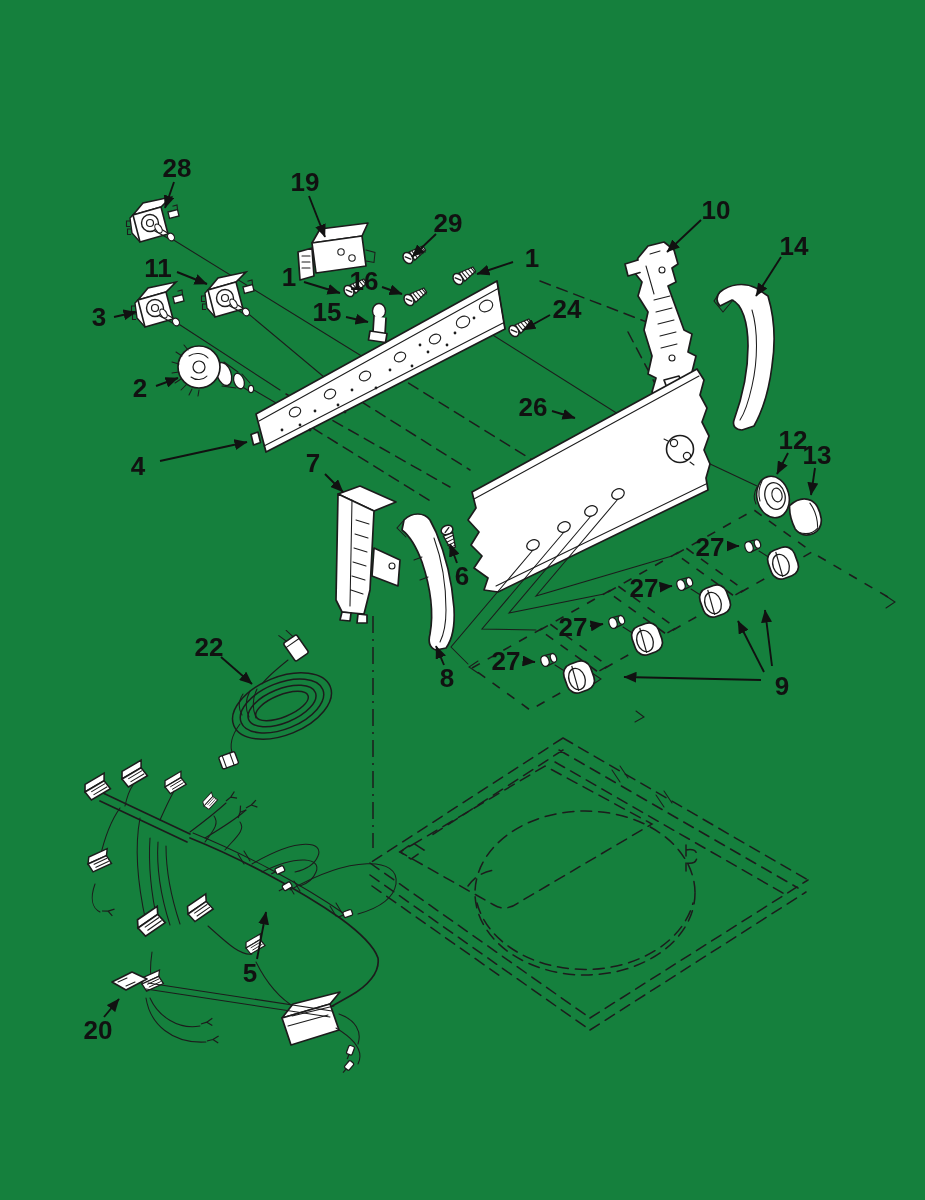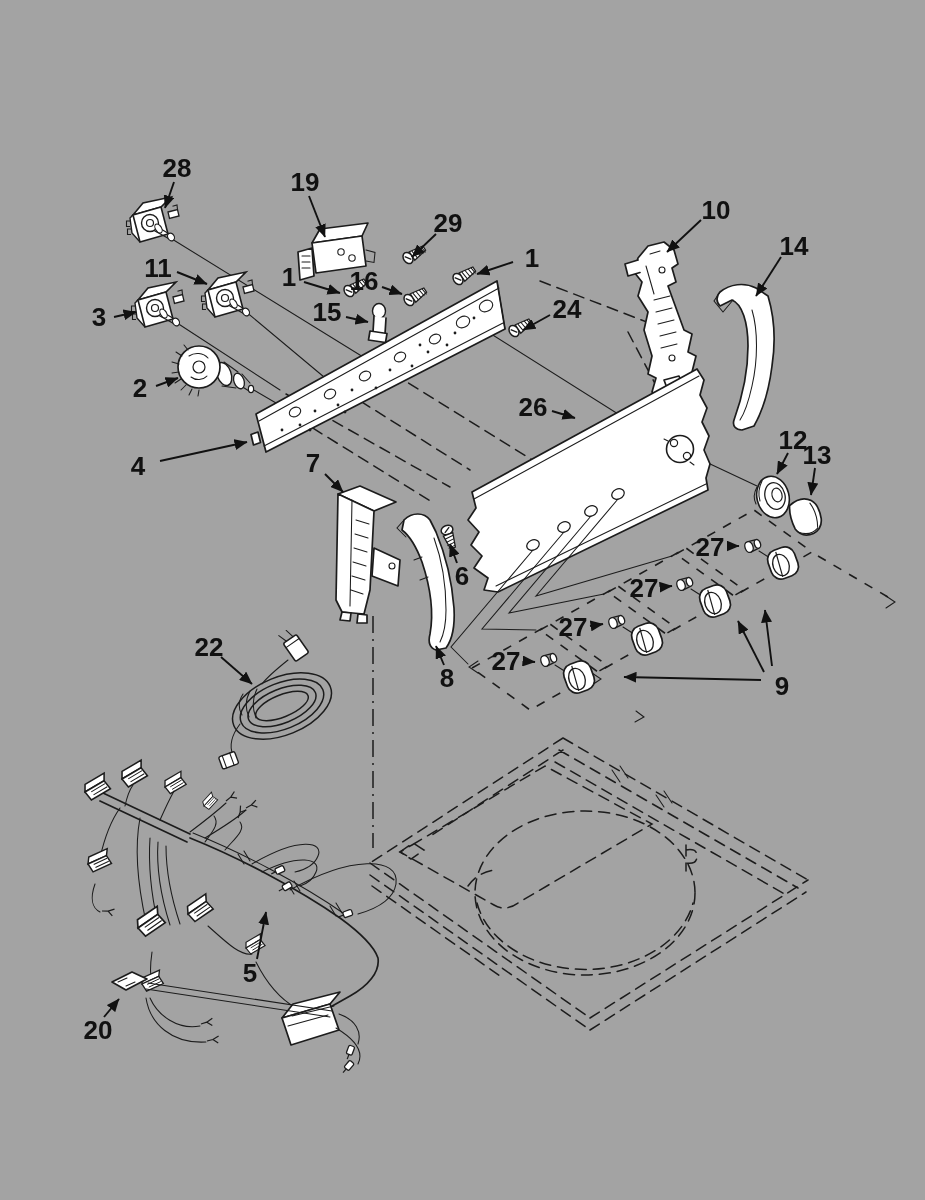--- a/index.html
+++ b/index.html
@@ -1,16 +1,16 @@
 <!DOCTYPE html>
 <html><head>
 <meta charset="utf-8">
 <style>
   html,body{margin:0;padding:0;background:#e8e8e8;}
-  .page{width:925px;height:1200px;background:#a3a3a3;position:relative;margin:0 auto;
+  .page{width:925px;height:1200px;background:#15803d;position:relative;margin:0 auto;
         font-family:"Liberation Sans", sans-serif;}
   svg{display:block;width:925px;height:1200px;}
   .ln{fill:none;stroke:#1c1c1c;stroke-width:1.7;stroke-linecap:round;stroke-linejoin:round;}
   .fw{fill:#ffffff;stroke:#1c1c1c;stroke-width:1.7;stroke-linecap:round;stroke-linejoin:round;}
   .thin{fill:none;stroke:#1c1c1c;stroke-width:1.05;stroke-linecap:round;}
   .dash{fill:none;stroke:#1c1c1c;stroke-width:1.5;stroke-dasharray:11 7;stroke-linecap:round;}
   .boxdash{fill:none;stroke:#1c1c1c;stroke-width:1.6;stroke-dasharray:9 9;}
   .dd{fill:none;stroke:#1c1c1c;stroke-width:1.5;stroke-dasharray:17 6 2 6;}
   .arr{fill:none;stroke:#111111;stroke-width:1.9;}
   .lbl{font:700 26px "Liberation Sans", sans-serif;fill:#111111;}

